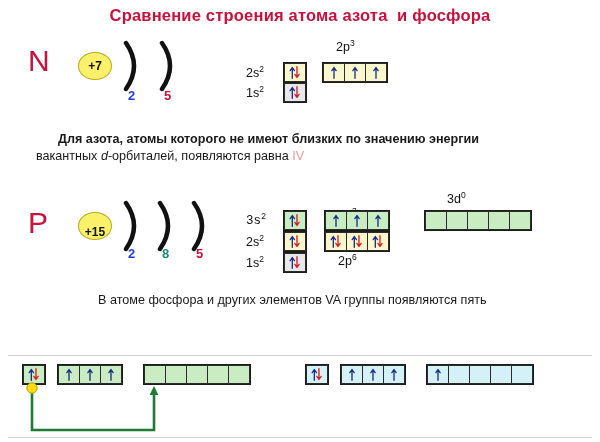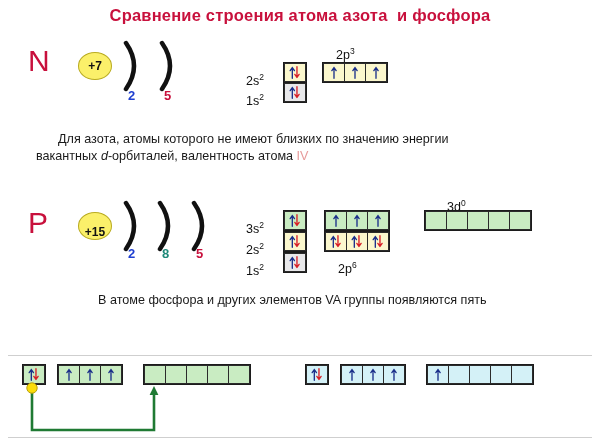--- a/index.html
+++ b/index.html
@@ -48,21 +48,21 @@
   }
   .c-yellow{background:#fbf7cd;}
   .c-green{background:#c9ecc2;}
   .c-blue{background:#d4f1f7;}
   .c-grey{background:#e8e8ea;}
 
   
   .arrow{position:absolute;width:100%;height:100%;left:0;top:0;}
 
   
-  .olabel{font-size:12.5px;font-style:normal;white-space:nowrap;margin-top:8px;}
+  .olabel{font-size:12.5px;font-style:normal;white-space:nowrap;}
   .olabel sup{font-size:8.5px;}
 
   
   .para{
     font-size:12.6px;line-height:17px;color:#1a1a1a;
     text-align:justify;
   }
   .para i{font-style:italic;}
   .val-pink{color:#e79b9b;font-weight:normal;}
   .val-red{color:#c8103c;font-weight:bold;}
@@ -136,22 +136,22 @@
       </svg>
     </div>
     <div class="cell c-yellow">
       <svg class="arrow" viewBox="0 0 22 19">
         <path d="M11,16 L11,4 M11,4 L8.6,7.4 M11,4 L13.4,7.4" stroke="#1b2f8a" stroke-width="1.5" fill="none" stroke-linecap="round"></path>
       </svg>
     </div>
   </div>
 
 <div class="abs para" style="left:36px;top:131px;width:528px;">
-  <div style="text-indent:22px;">Для азота, атомы которого не имеют близких по значению энергии</div>
-  <div><span>вакантных </span><i>d</i><span>-орбиталей, валентность атома </span><span class="val-pink">IV</span></div>
+  <div style="text-indent:22px;font-weight:bold;">Для азота, атомы которого не имеют близких по значению энергии</div>
+  <div><span>вакантных </span><i>d</i><span>-орбиталей, появляются равна </span><span class="val-pink">IV</span></div>
 </div>
 
 <div class="abs" style="left:28px;top:206px;">
   <span class="elem-symbol">P</span>
 </div>
 
 <div class="abs nucleus" style="left:78px;top:212px;align-items:flex-end;">
   <span>+15</span>
 </div>
 
@@ -176,21 +176,21 @@
 </div>
 <div class="abs shell-num" style="left:196px;top:246px;color:#c8103c;">5</div>
 
 <div class="abs olabel" style="left:338px;top:206px;">
   <span>3p</span><sup>3</sup>
 </div>
 <div class="abs olabel" style="left:447px;top:190px;">
   <span>3d</span><sup>0</sup>
 </div>
 
-<div class="abs olabel" style="left:246px;top:212px;">
+<div class="abs olabel" style="left:246px;top:212px;font-family:Liberation Mono, monospace;">
   <span>3s</span><sup>2</sup>
 </div>
 <div class="abs olabel" style="left:246px;top:233px;">
   <span>2s</span><sup>2</sup>
 </div>
 <div class="abs olabel" style="left:246px;top:254px;">
   <span>1s</span><sup>2</sup>
 </div>
 
 <div class="abs" style="left:283px;top:210px;">

